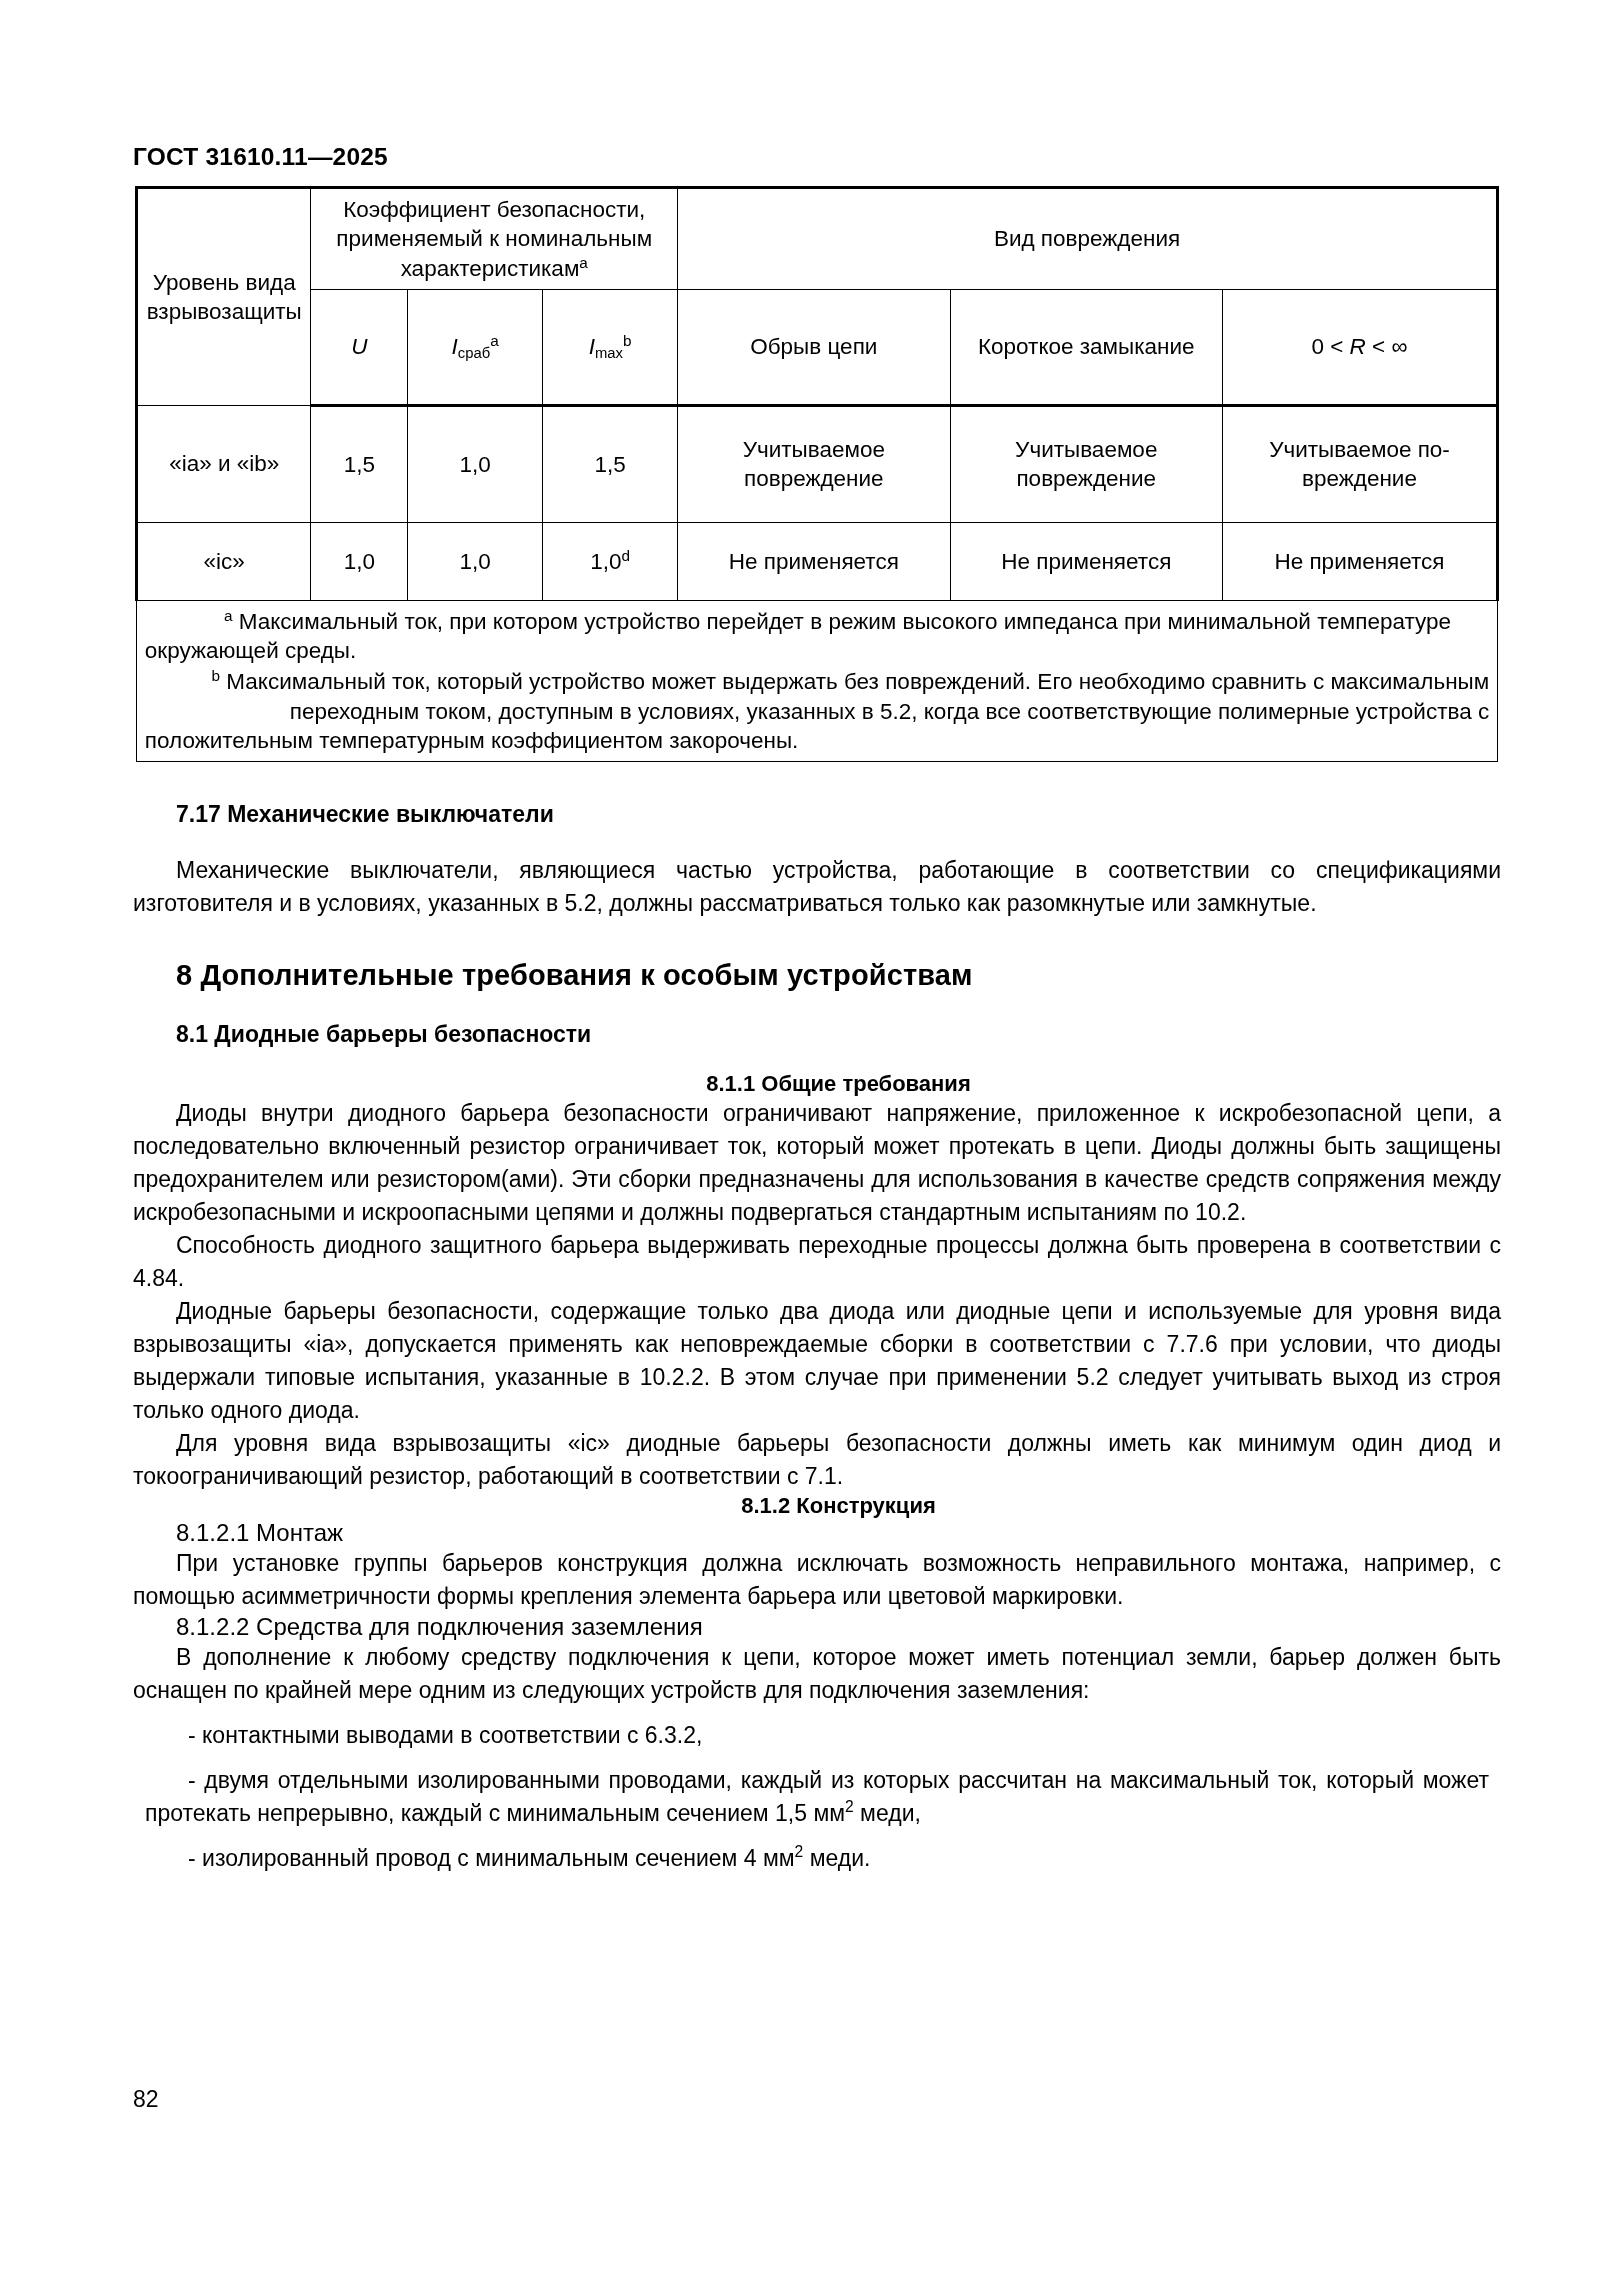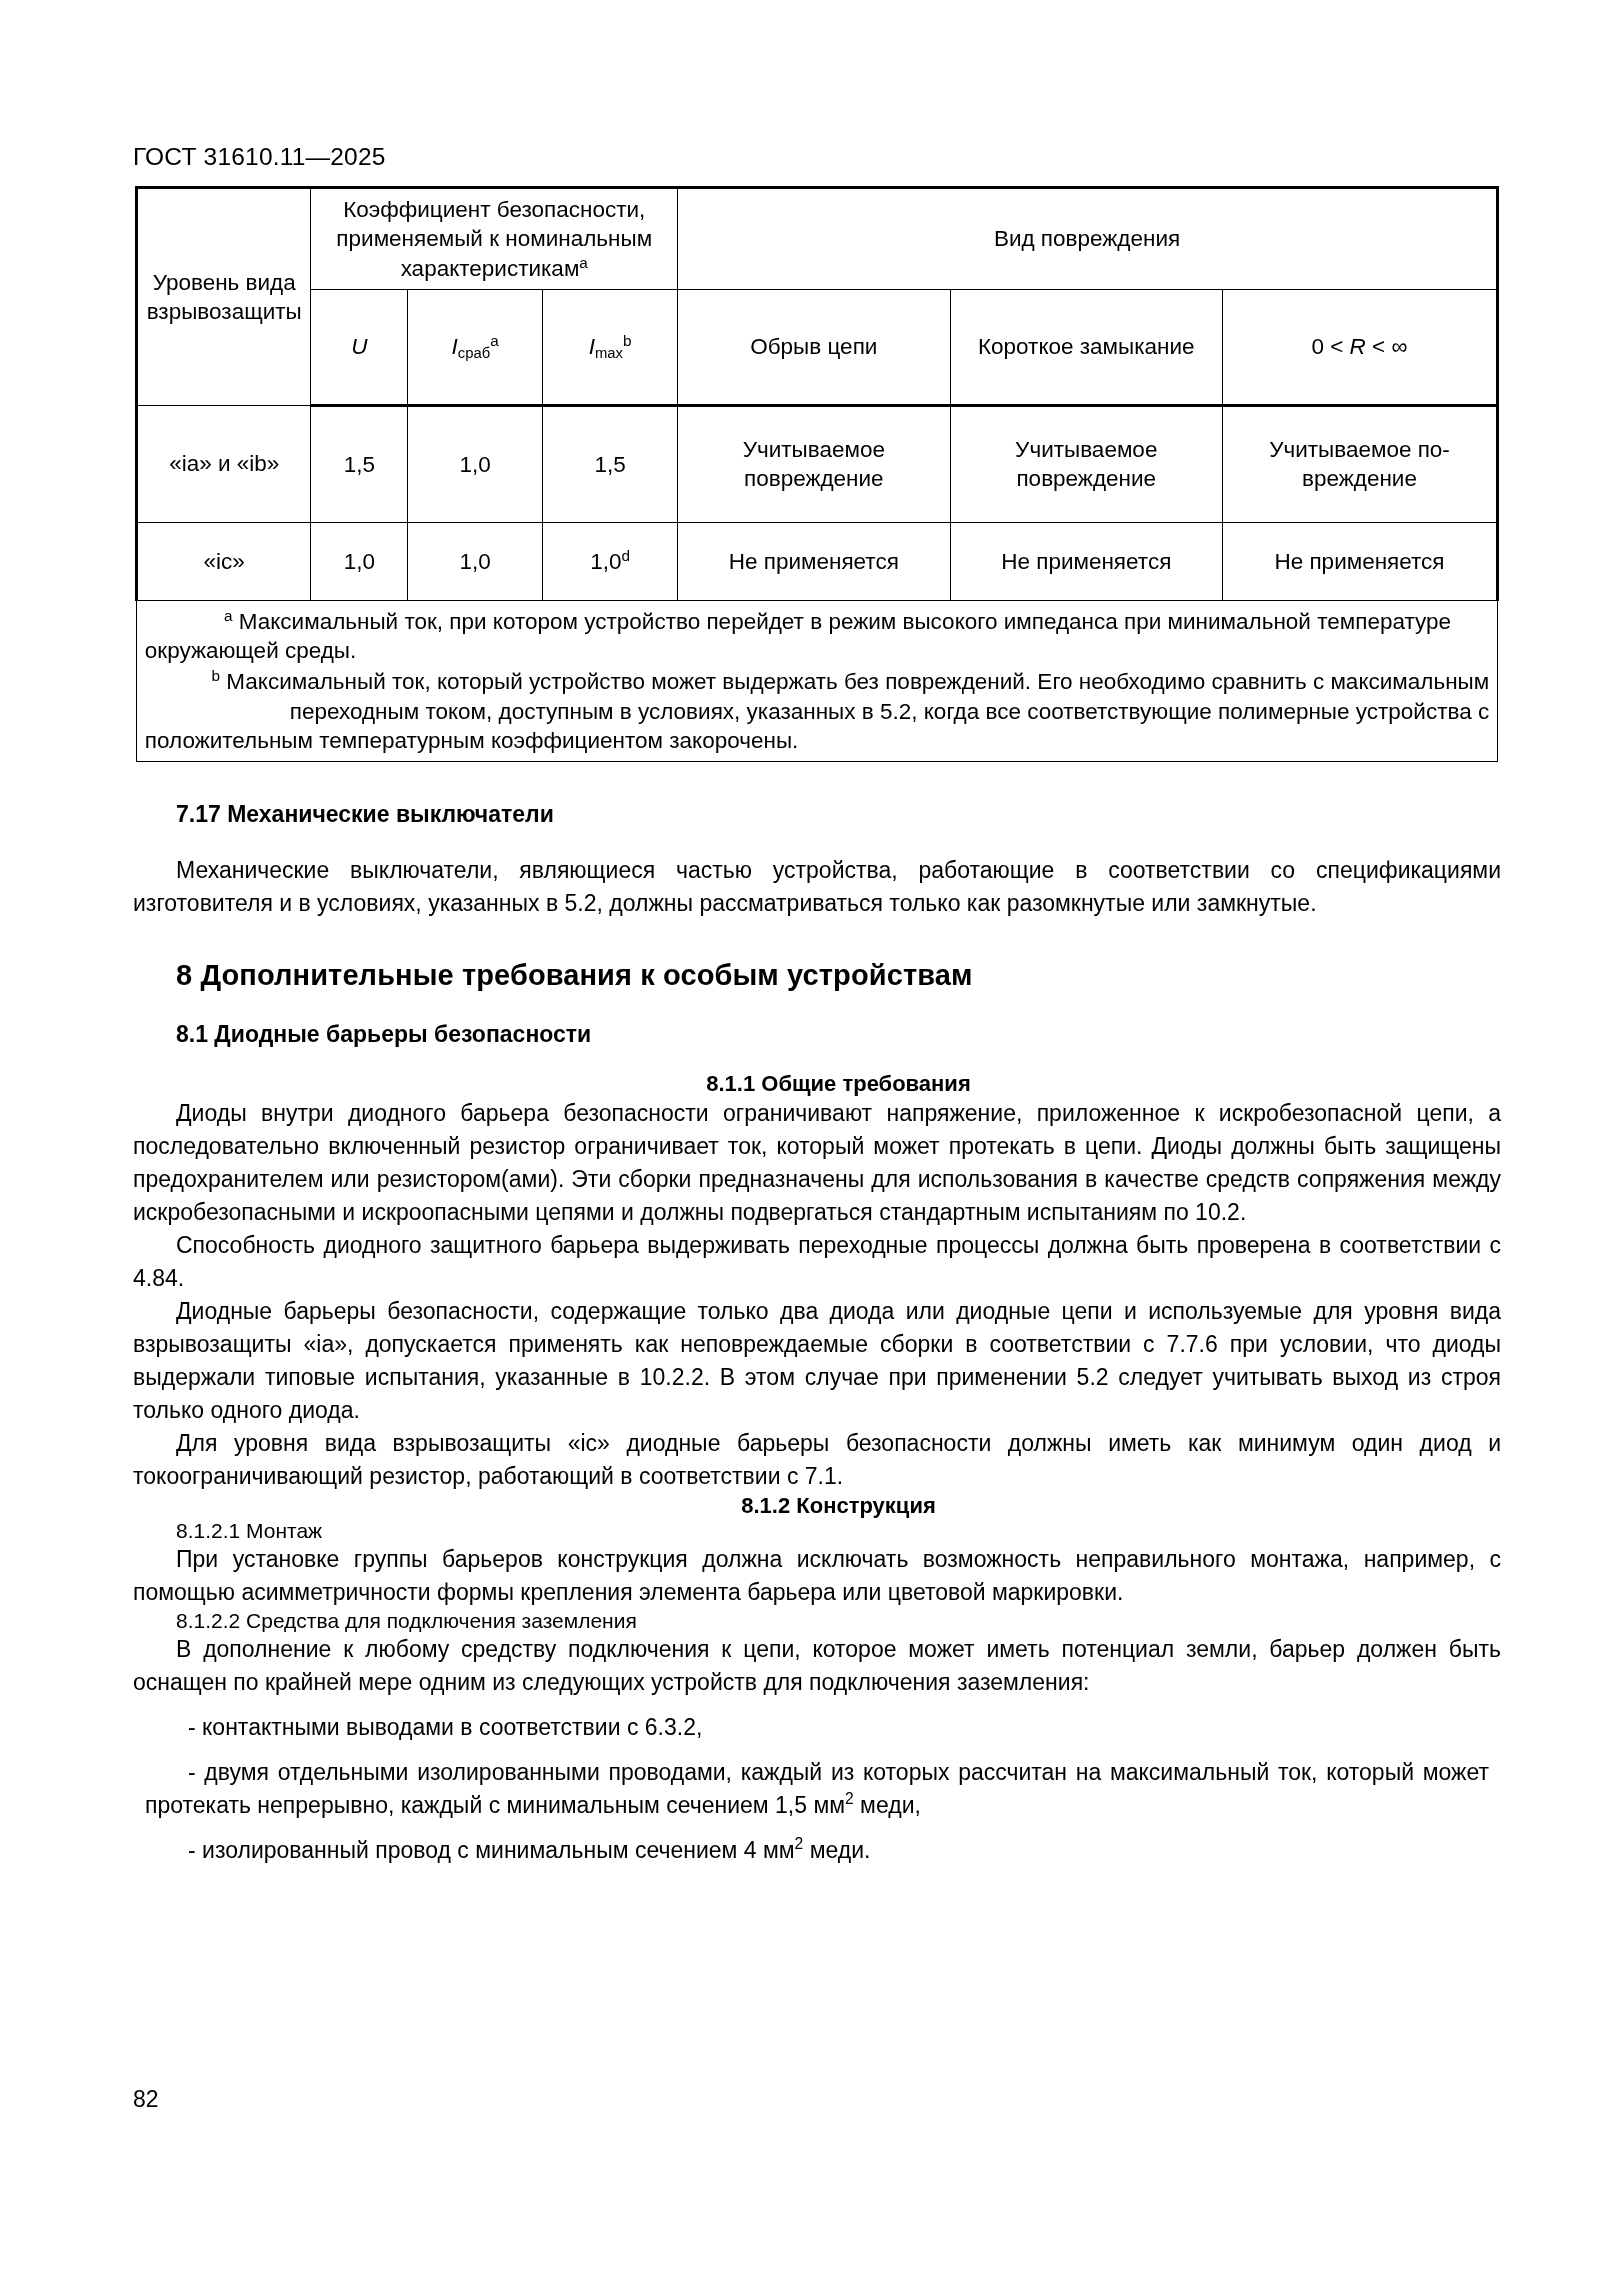--- a/index.html
+++ b/index.html
@@ -26,21 +26,21 @@
     position: absolute;
     left: 133px;
     top: 0;
     width: 1368px;
   }
 
   
   .running-head {
     margin-top: 145px;
     font-size: 24.5px;
-    font-weight: normal;
+    font-weight: bold;
     letter-spacing: 0.2px;
     line-height: 1;
   }
 
   
   .table-caption {
     margin-top: 52px;
     font-size: 23px;
     line-height: 1.33;
     text-align: justify;
@@ -111,21 +111,21 @@
     letter-spacing: 0.1px;
   }
   .h4 {
     font-size: 22px;
     font-weight: bold;
     margin: 0;
     padding-left: 43px;
     text-align: center;
   }
   .h5 {
-    font-size: 21px;
+    font-size: 24px;
     font-weight: normal;
     margin: 0;
     padding-left: 43px;
   }
   p.body {
     font-size: 23px;
     line-height: 1.435;
     margin: 0;
     text-indent: 43px;
     text-align: justify;

